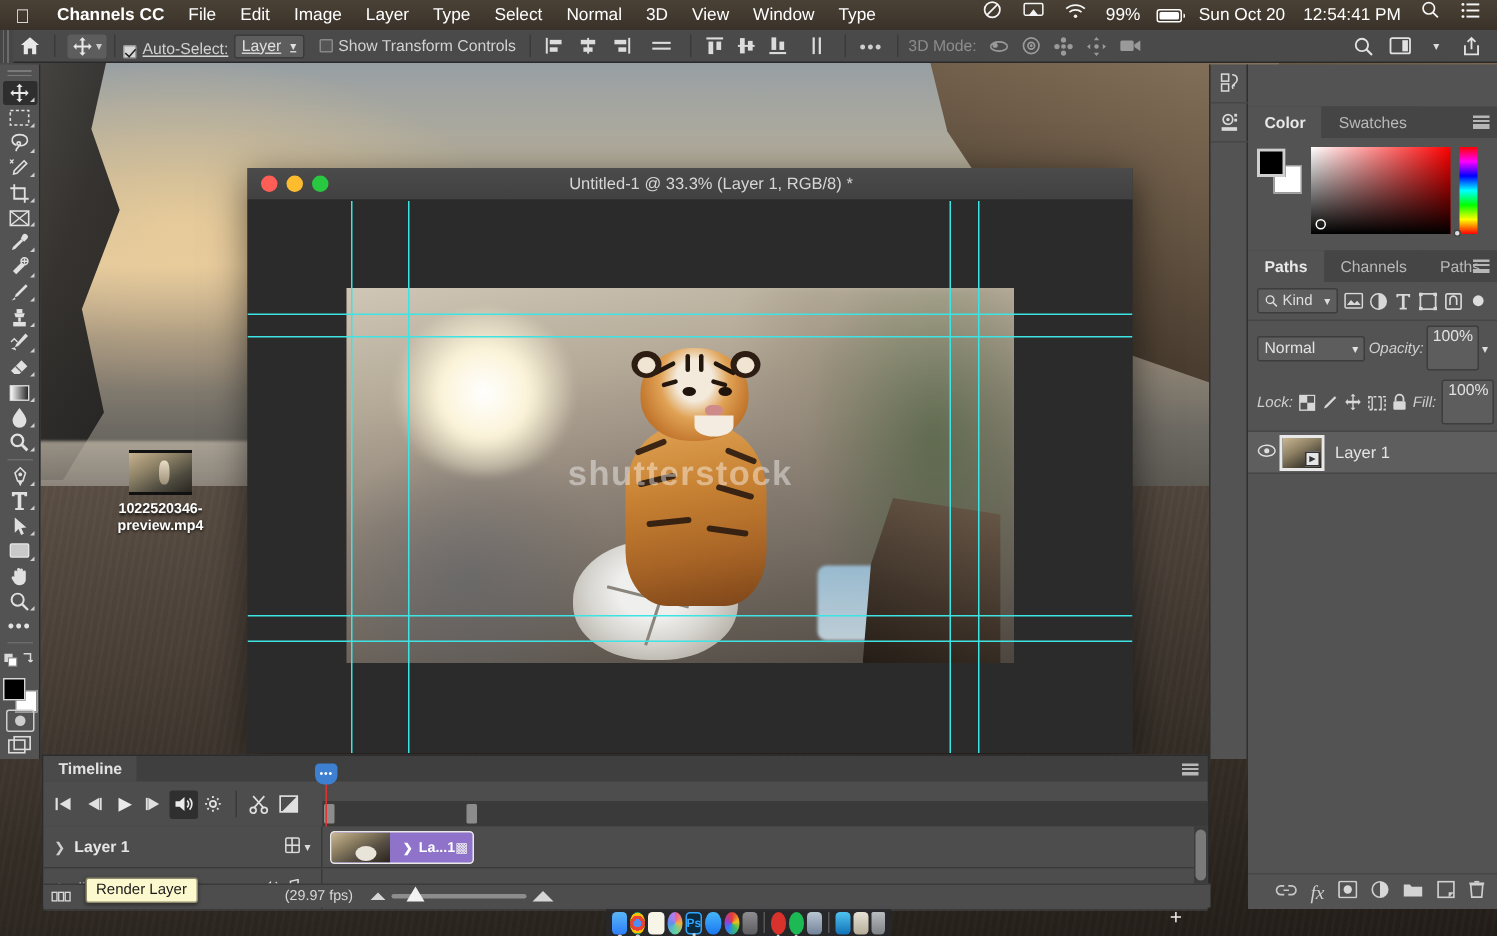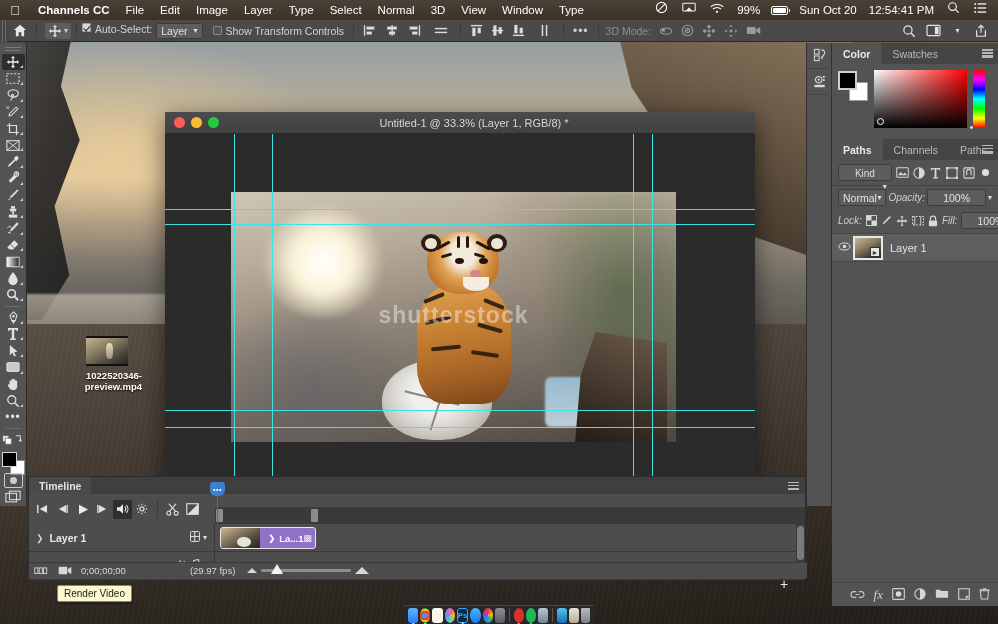--- a/index.html
+++ b/index.html
@@ -42,21 +42,21 @@
     filter:blur(1px);
   }
   .sand {
     position:absolute; left:0; bottom:0; width:998px; height:300px;
     background:
       repeating-linear-gradient(100deg, rgba(255,255,255,0.016) 0 2px, rgba(0,0,0,0.02) 2px 5px),
       linear-gradient(175deg,#5b4f44 0%, #4a4038 30%, #352e27 62%, #221d18 100%);
   }
 
   
-  .desk-file { position:absolute; left:72px; top:336px; width:70px; text-align:right; cursor:default; }
+  .desk-file { position:absolute; left:72px; top:300px; width:70px; text-align:center; cursor:default; }
   .desk-file .thumb {
     width:42px; height:30px; margin:0 auto;
     background:linear-gradient(150deg,#c8b28e 0%,#8a7f64 38%,#4d4a3f 70%,#2a2620 100%);
     border-top:2px solid #111; border-bottom:2px solid #111;
     position:relative; overflow:hidden;
   }
   .desk-file .thumb:after{
     content:""; position:absolute; left:48%; top:18%; width:7px; height:16px;
     background:linear-gradient(180deg,#e8dcc6,#9d8f77); border-radius:40%;
   }
@@ -127,47 +127,47 @@
   .sw-back{position:absolute;left:9px;top:8px;width:15px;height:15px;background:#fff;border:1px solid #8d8d8d;}
   .qm{width:19px;height:15px;border:1px solid #cdcdcd;border-radius:2px;display:flex;align-items:center;justify-content:center;}
   .qm i{width:7px;height:7px;border-radius:50%;background:#cdcdcd;display:block;}
 
   
   .dockstrip{position:absolute;right:166px;top:43px;width:26px;height:463px;background:#535353;border-left:1px solid #2f2f2f;border-right:1px solid #2f2f2f;}
   .ds-btn{width:26px;height:26px;display:flex;align-items:center;justify-content:center;color:#d5d5d5;border-bottom:1px solid #464646;}
 
   
   .rightpanels{position:absolute;right:0;top:43px;width:166px;height:563px;background:#535353;}
-  .ptabs{display:flex;height:21px;background:#454545;align-items:flex-end;position:relative;}
+  .ptabs{display:flex;height:21px;background:#454545;align-items:flex-end;position:relative;margin-top:28px;}
   .ptab{height:21px;padding:0 11px;display:flex;align-items:center;font-size:10.5px;color:#b9b9b9;background:#454545;}
   .ptab.active{background:#535353;color:#e8e8e8;font-weight:700;}
   .pmenu{position:absolute;right:5px;top:6px;width:11px;height:9px;background-image:linear-gradient(180deg,#b6b6b6 0 1.5px,transparent 1.5px 3px,#b6b6b6 3px 4.5px,transparent 4.5px 6px,#b6b6b6 6px 7.5px);}
 
   
   .colorpanel{background:#535353;padding:6px 6px 7px 6px;display:flex;gap:6px;align-items:flex-start;}
   .cp-swatches{position:relative;width:30px;height:30px;margin-top:1px;}
   .cp-fore{position:absolute;left:0;top:0;width:19px;height:19px;background:#000;border:2px solid #cfcfcf;}
   .cp-back{position:absolute;left:11px;top:11px;width:19px;height:19px;background:#fff;border:1px solid #9b9b9b;}
   .cp-field{width:93px;height:58px;position:relative;
     background:linear-gradient(180deg,rgba(0,0,0,0) 0%,#000 100%), linear-gradient(90deg,#fff,#ff0000);}
   .cp-mark{position:absolute;left:3px;bottom:3px;width:7px;height:7px;border:1.4px solid #fff;border-radius:50%;}
   .cp-ramp{width:12px;height:58px;position:relative;
     background:linear-gradient(180deg,#ff0000,#ff00ff,#0000ff,#00ffff,#00ff00,#ffff00,#ff0000);}
   .cp-rmark{position:absolute;left:-4px;bottom:-2px;width:5px;height:5px;border-radius:50%;background:#ddd;border:1px solid #444;}
 
   
   .layerpanel{background:#535353;}
   .lp-filter{display:flex;align-items:center;gap:4px;padding:4px 6px;border-bottom:1px solid #464646;}
-  .kindsel{display:flex;align-items:center;gap:3px;background:#5d5d5d;border:1px solid #3d3d3d;border-radius:2px;height:17px;padding:0 4px;width:62px;color:#ddd;font-size:10px;flex-direction:column;}
+  .kindsel{display:flex;align-items:center;gap:3px;background:#5d5d5d;border:1px solid #3d3d3d;border-radius:2px;height:17px;padding:0 4px;width:62px;color:#ddd;font-size:10px;}
   .kindsel .cv{margin-left:auto;font-size:8px;}
   .lp-ficon{width:15px;height:16px;display:flex;align-items:center;justify-content:center;color:#d8d8d8;font-size:11px;}
   .lp-row2{display:flex;align-items:center;gap:2px;padding:3px 6px;}
   .blendsel{flex:1;display:flex;align-items:center;background:#5d5d5d;border:1px solid #3d3d3d;border-radius:2px;height:17px;padding:0 4px;color:#e2e2e2;font-size:10.5px;}
   .blendsel .cv{margin-left:auto;font-size:8px;}
-  .numfield{display:flex;align-items:center;background:#5d5d5d;border:1px solid #3d3d3d;border-radius:2px;height:17px;padding:0 15px;color:#e2e2e2;font-size:10.5px;}
+  .numfield{display:flex;background:#5d5d5d;border:1px solid #3d3d3d;border-radius:2px;height:30px;padding:0 3px;color:#e2e2e2;font-size:10.5px;}
   .lbl{color:#cfcfcf;font-size:10px;font-style:italic;}
   .lp-row3{display:flex;align-items:center;gap:4px;padding:3px 6px 4px;border-bottom:1px solid #464646;}
   .lockic{width:13px;height:14px;display:flex;align-items:center;justify-content:center;color:#d8d8d8;font-size:11px;}
   .lyr-row{display:flex;align-items:center;height:28px;border-bottom:1px solid #454545;padding-left:3px;}
   .lyr-row.sel{background:#5e5e5e;}
   .eye{width:19px;text-align:center;color:#ddd;font-size:10px;}
   .lyr-thumb{width:28px;height:22px;border:1px solid #2a2a2a;background:#fff;margin-right:8px;position:relative;overflow:hidden;}
   .lyr-thumb.active{outline:2px solid #e8e8e8;outline-offset:-1px;}
   .lyr-thumb.vid{background:linear-gradient(150deg,#cbb894 0%,#8c7f63 40%,#4a4437 72%,#262219 100%);}
   .lyr-thumb .vicon{position:absolute;right:1px;bottom:1px;width:10px;height:10px;background:#e6e6e6;border:1px solid #333;font-size:7px;color:#333;line-height:9px;text-align:center;}
@@ -213,21 +213,21 @@
   .ab-log:before{content:"";position:absolute;left:20%;top:46%;width:56px;height:1.5px;background:#8a857c;transform:rotate(14deg);}
   .ab-rock{position:absolute;right:2%;bottom:0;width:92px;height:110px;
     background:linear-gradient(200deg,#6b5a49,#40342a 60%,#241d16);clip-path:polygon(22% 0,100% 10%,100% 100%,0 100%,6% 40%);}
   .ab-sky{position:absolute;right:16%;bottom:6%;width:60px;height:50px;background:linear-gradient(180deg,#9fc9e3,#cfe3ef);opacity:.85;border-radius:6px;filter:blur(1px);}
   .watermark{position:absolute;left:0;right:0;top:44%;text-align:center;color:rgba(255,255,255,.42);
     font-size:23px;font-weight:700;letter-spacing:1px;pointer-events:none;}
   .guide-v{position:absolute;top:0;bottom:0;width:1px;background:#3ee3e3;}
   .guide-h{position:absolute;left:0;right:0;height:1px;background:#3ee3e3;}
 
   
-  .timeline{position:absolute;left:28px;top:476px;width:778px;height:103px;background:#454545;border:1px solid #2c2c2c;}
+  .timeline{position:absolute;left:28px;top:503px;width:778px;height:103px;background:#454545;border:1px solid #2c2c2c;}
   .tl-tabs{height:17px;background:#3f3f3f;display:flex;align-items:flex-end;position:relative;}
   .tl-tab{height:17px;padding:0 10px;display:flex;align-items:center;font-size:10.5px;color:#e2e2e2;background:#4a4a4a;font-weight:700;}
   .tl-menu{position:absolute;right:6px;top:5px;width:11px;height:8px;background-image:linear-gradient(180deg,#b8b8b8 0 1.5px,transparent 1.5px 3px,#b8b8b8 3px 4.5px,transparent 4.5px 6px,#b8b8b8 6px 7.5px);}
   .tl-controls{position:absolute;left:0;top:17px;width:186px;height:30px;background:#4d4d4d;display:flex;align-items:center;gap:1px;padding-left:4px;}
   .tc-btn{width:19px;height:19px;display:flex;align-items:center;justify-content:center;color:#e0e0e0;font-size:11px;border-radius:2px;}
   .tc-btn.on{background:#2f2f2f;}
   .tl-ruler{position:absolute;left:186px;top:17px;right:0;height:14px;background:#4d4d4d;border-bottom:1px solid #3a3a3a;}
   .tl-workarea{position:absolute;left:186px;top:31px;right:0;height:16px;background:#3a3a3a;}
   .wa-handle{position:absolute;top:1px;width:7px;height:13px;background:#8c8c8c;border-radius:1px;}
   .playhead{position:absolute;left:0;top:17px;bottom:17px;width:1px;background:#d33;}
@@ -355,21 +355,21 @@
         </svg>
     </div>
     <div class="ob-sep"></div>
     <div class="ob-tool">
       <svg width="14" height="14" viewBox="0 0 16 16">
           <path d="M8 1 L10.4 3.4 H8.8 V7.2 H12.6 V5.6 L15 8 L12.6 10.4 V8.8 H8.8 V12.6 H10.4 L8 15 L5.6 12.6 H7.2 V8.8 H3.4 V10.4 L1 8 L3.4 5.6 V7.2 H7.2 V3.4 H5.6 Z" fill="#e8e8e8"></path>
         </svg>
       <span style="font-size:8px;color:#ccc;">▾</span>
     </div>
     <div class="ob-sep"></div>
-    <div style="display:flex;align-items:flex-start;gap:4px;">
+    <div style="display:flex;align-items:flex-end;gap:4px;text-decoration:underline;">
       <span class="chk on"></span>
       <span>Auto-Select:</span>
       <span class="selbox">
         <span>Layer</span>
         <span style="font-size:8px;">▾</span>
       </span>
     </div>
     <div style="display:flex;align-items:center;gap:4px;margin-left:10px;">
       <span class="chk off"></span>
       <span>Show Transform Controls</span>
@@ -1051,21 +1051,21 @@
       <div class="zoomslider">
         <span class="mtri"></span>
         <span class="zs-track">
             <span class="zs-thumb"></span>
           </span>
         <span class="mtri big"></span>
       </div>
     </div>
   </div>
 
-  <div class="tooltip">Render Video</div>
+  <div class="tooltip">Render Layer</div>
 
   <div class="dock">
     <span class="dicon" style="background:linear-gradient(180deg,#5ab6f5,#2d7ff9);">
         <span class="run"></span>
       </span>
     <span class="dicon" style="background:radial-gradient(circle at 50% 50%,#4e8ef7 0 30%,#ea4335 30% 55%,#fbbc05 55% 75%,#34a853 75%);border-radius:50%;">
         <span class="run"></span>
       </span>
     <span class="dicon" style="background:#f7f4e8;"></span>
     <span class="dicon" style="background:conic-gradient(#e85d9e,#f2b13a,#5dd1a8,#5a8ef2,#bd7be8);border-radius:50%;"></span>

